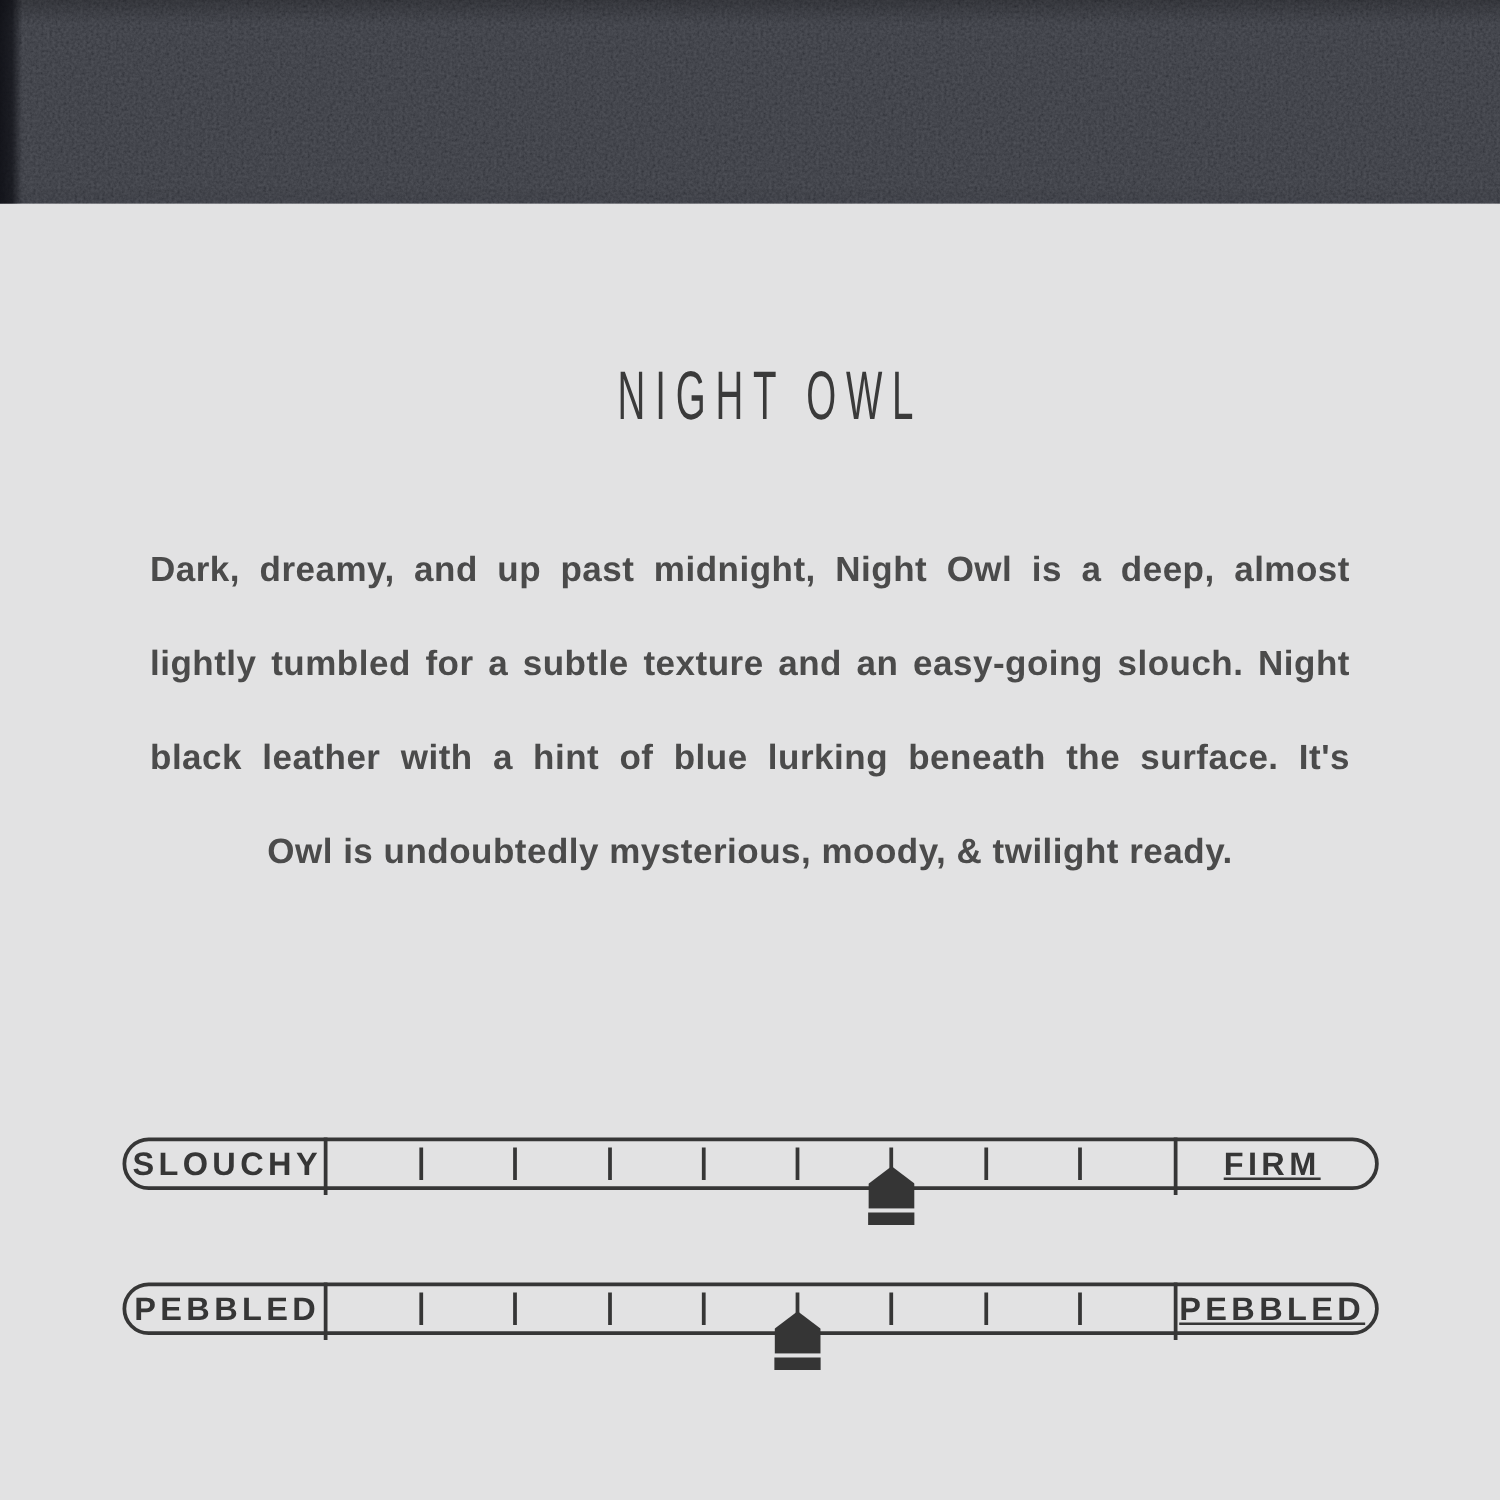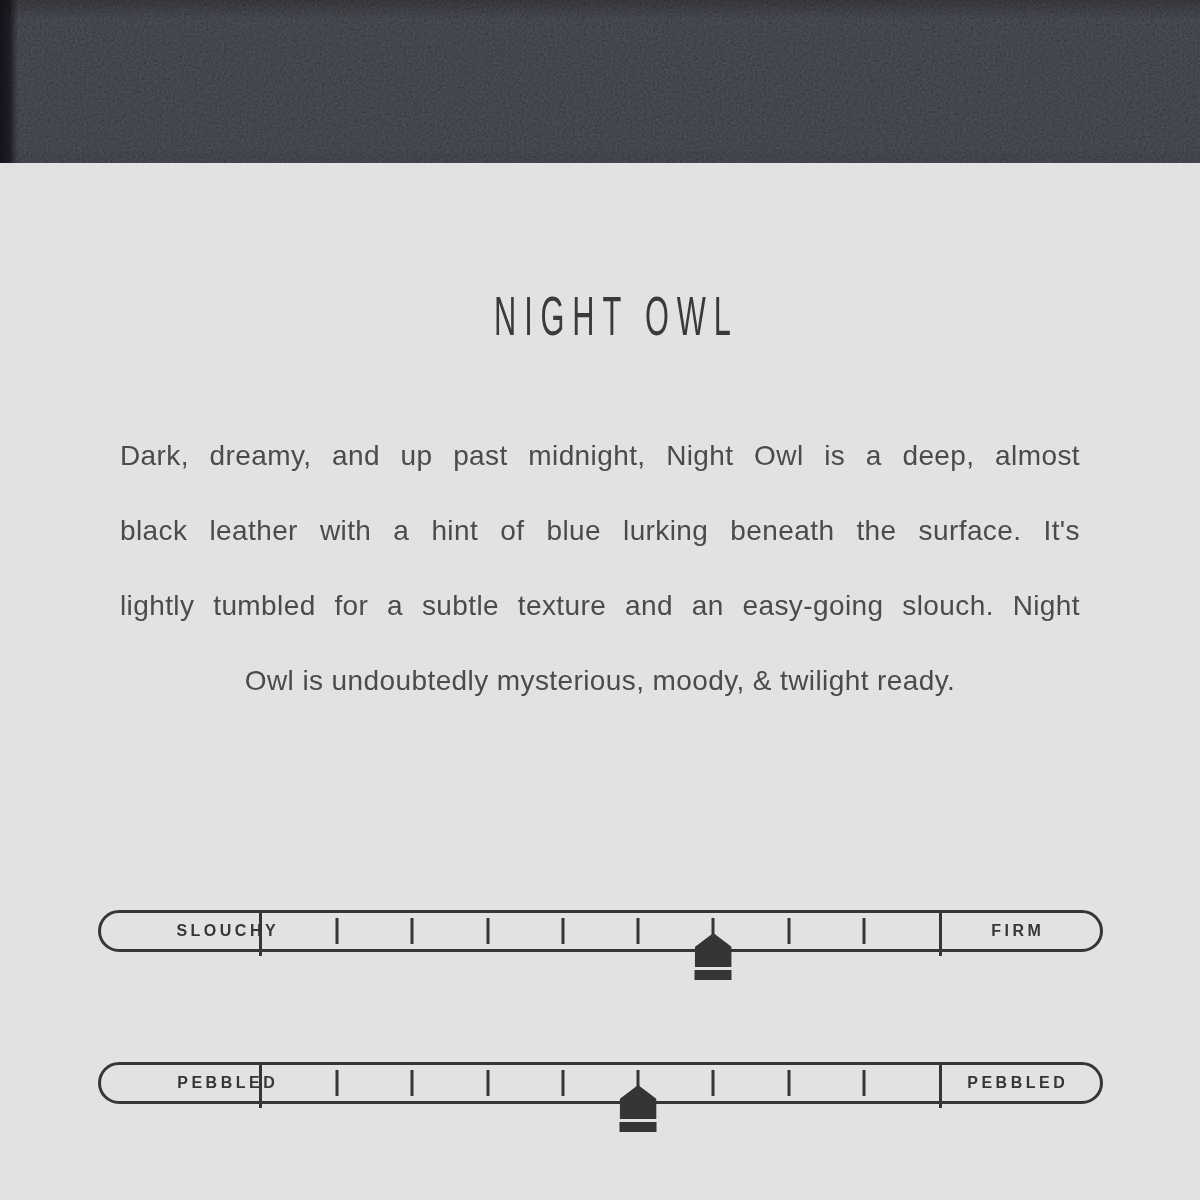--- a/index.html
+++ b/index.html
@@ -41,20 +41,21 @@
   }
 
   
   .desc {
     position: absolute;
     top: 418px; left: 120px;
     width: 960px;
     color: var(--body-ink, #4b4b4b);
     font-size: 28px;
     letter-spacing: 0.4px;
+    font-weight: bold;
   }
   .desc-line {
     height: 75px;
     line-height: 75px;
     text-align: justify;
     text-align-last: justify;
     white-space: normal;
   }
   .desc-line.center {
     text-align: left;
@@ -66,37 +67,36 @@
     position: absolute;
     left: 98px;
     width: 1005px;
     height: 42px;
     box-sizing: border-box;
     border: 3px solid var(--ink, #363636);
     border-radius: 23px;
     background: transparent;
   }
   .scale-1 { top: 910px; }
-  .scale-2 { top: 1062px; }
+  .scale-2 { top: 1026px; }
 
   .lbl {
     position: absolute;
     top: 0; height: 100%;
     display: flex;
     align-items: center;
     justify-content: center;
     font-weight: bold;
-    font-size: 16px;
+    font-size: 26px;
     letter-spacing: 3.5px;
     text-indent: 3.5px;
     color: var(--ink, #363636);
-    padding-left: 46px;
   }
   .lbl-left  { left: 0;  width: 158px; }
-  .lbl-right { right: 0; width: 168px; }
+  .lbl-right { right: 0; width: 168px; text-decoration: underline; }
 
   .divider {
     position: absolute;
     top: -3px;
     width: 3px;
     height: calc(100% + 10px);
     background: var(--ink, #363636);
   }
   .divider-left  { left: 158px; }
   .divider-right { right: 158px; }
@@ -165,22 +165,22 @@
       <rect width="1200" height="163" fill="url(#edgeShade)"></rect>
     </svg>
   </div>
 
   <h1 class="title">
     <span class="title-inner">NIGHT OWL</span>
   </h1>
 
   <div class="desc">
     <div class="desc-line">Dark, dreamy, and up past midnight, Night Owl is a deep, almost</div>
+    <div class="desc-line">lightly tumbled for a subtle texture and an easy-going slouch. Night</div>
     <div class="desc-line">black leather with a hint of blue lurking beneath the surface. It's</div>
-    <div class="desc-line">lightly tumbled for a subtle texture and an easy-going slouch. Night</div>
     <div class="desc-line center">Owl is undoubtedly mysterious, moody, &amp; twilight ready.</div>
   </div>
 
   <div class="scale scale-1">
     <span class="lbl lbl-left">SLOUCHY</span>
     <div class="divider divider-left"></div>
     <div class="mid">
         <div class="tick" style="left: 11.1111%;"></div>
         <div class="tick" style="left: 22.2222%;"></div>
         <div class="tick" style="left: 33.3333%;"></div>

